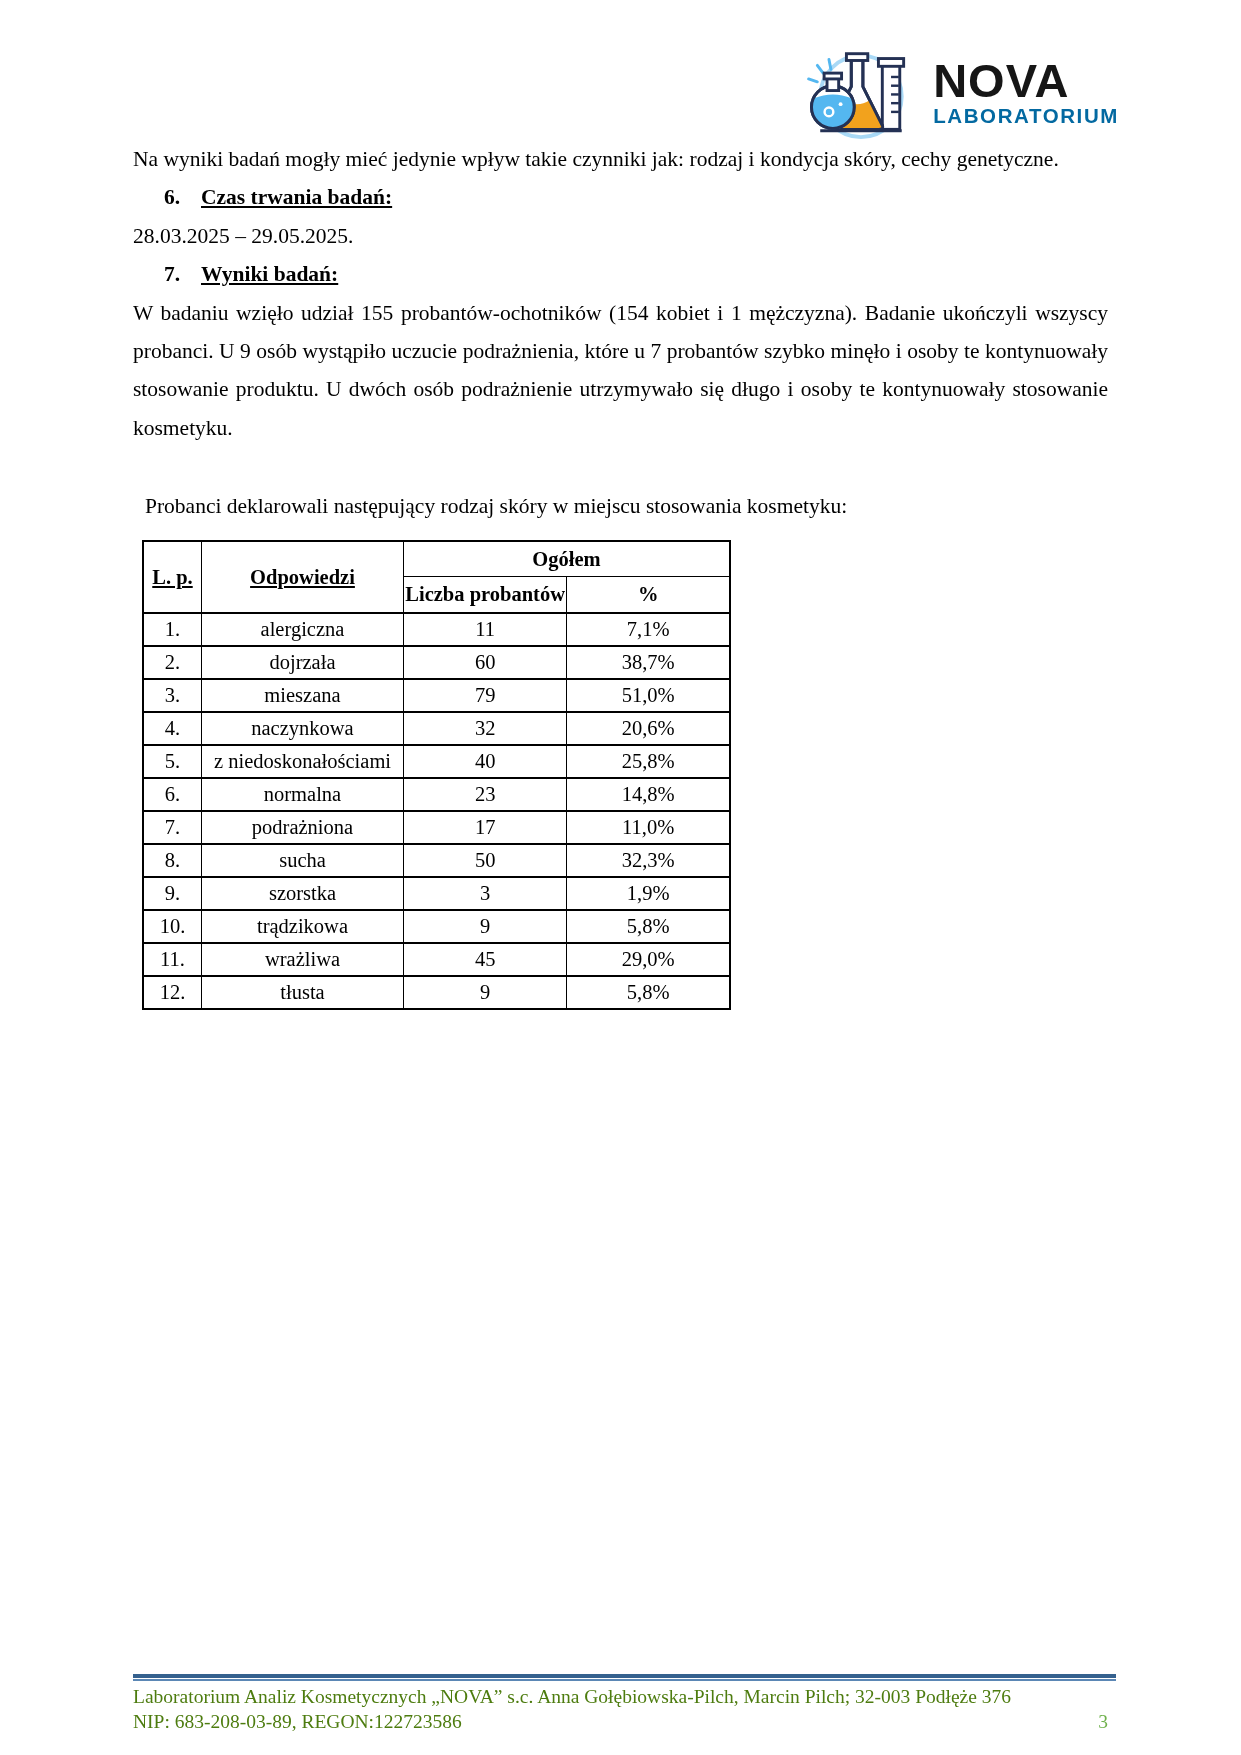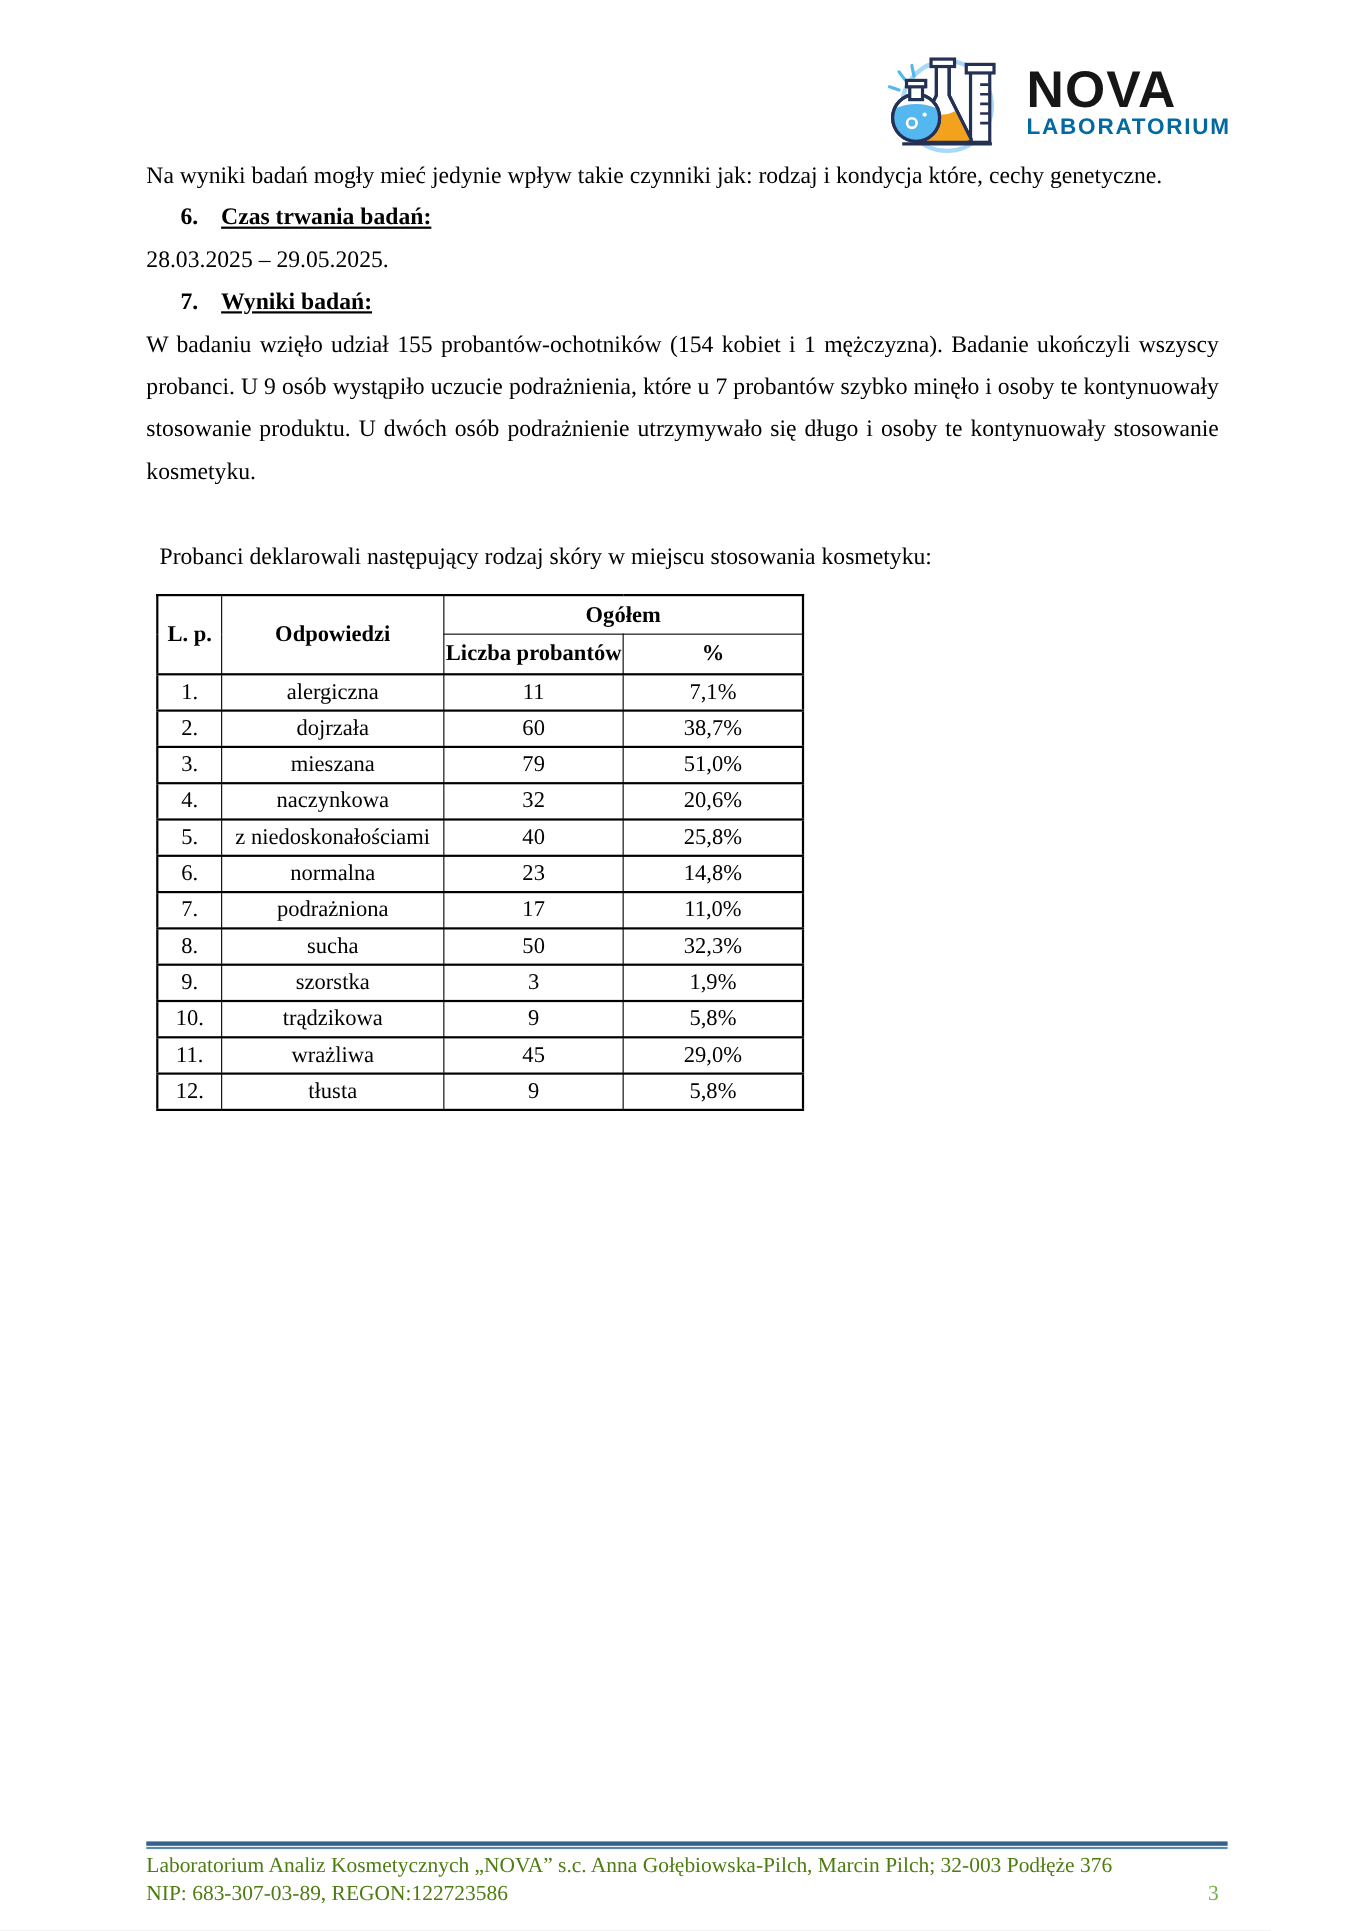--- a/index.html
+++ b/index.html
@@ -58,21 +58,21 @@
     overflow:hidden;
   }
   table.results{border:2px solid #000;}
   table.results tr{border-bottom:2px solid #000;}
   table.results tr.hdr-top{border-bottom:1px solid #000;}
   th.col-lp{width:57px;}
   th.col-answer{width:201px;}
   th.col-count{width:178px;margin-top:21px;}
   th.col-pct{width:153px;}
   table.results th{font-weight:bold;text-align:center;}
-  th.h-lp, th.h-answers{height:70px;font-size:21.5px;}
+  th.h-lp, th.h-answers{height:70px;font-size:21.5px;text-decoration:underline;}
   th.h-total{height:34px;font-size:21.5px;}
   th.h-count, th.h-pct{height:34px;font-size:21.5px;}
   table.results td{height:31px;}
   td.c-lp{text-align:center;}
   td.c-answer{text-align:center;padding-left:8px;}
   td.c-count{text-align:center;}
   td.c-pct{text-align:center;}
 
   
   .footer{
@@ -137,21 +137,21 @@
 
       <line x1="24" y1="89.5" x2="108" y2="89.5" stroke="#243154" stroke-width="3"></line>
     </svg>
     <div class="logo-text">
       <span class="logo-name">NOVA</span>
       <span class="logo-sub">LABORATORIUM</span>
     </div>
   </div>
 
   <div class="content">
-    <p class="par">Na wyniki badań mogły mieć jedynie wpływ takie czynniki jak: rodzaj i kondycja które, cechy genetyczne.</p>
+    <p class="par">Na wyniki badań mogły mieć jedynie wpływ takie czynniki jak: rodzaj i kondycja skóry, cechy genetyczne.</p>
 
     <div class="heading">
       <span class="num">6.</span>
       <span class="title">Czas trwania badań:</span>
     </div>
     <p class="plainline">28.03.2025 – 29.05.2025.</p>
 
     <div class="heading">
       <span class="num">7.</span>
       <span class="title">Wyniki badań:</span>
@@ -247,18 +247,18 @@
           </tr>
         </tbody>
     </table>
   </div>
 
   <div class="footer">
     <div class="footer-rule-thick"></div>
     <div class="footer-rule-thin"></div>
     <div class="footer-body">
       <p class="footer-line">Laboratorium Analiz Kosmetycznych „NOVA” s.c. Anna Gołębiowska-Pilch, Marcin Pilch; 32-003 Podłęże 376</p>
-      <p class="footer-line">NIP: 683-307-03-89, REGON:122723586</p>
+      <p class="footer-line">NIP: 683-208-03-89, REGON:122723586</p>
       <span class="page-number">3</span>
     </div>
   </div>
 
 </div>
 
 </body></html>

